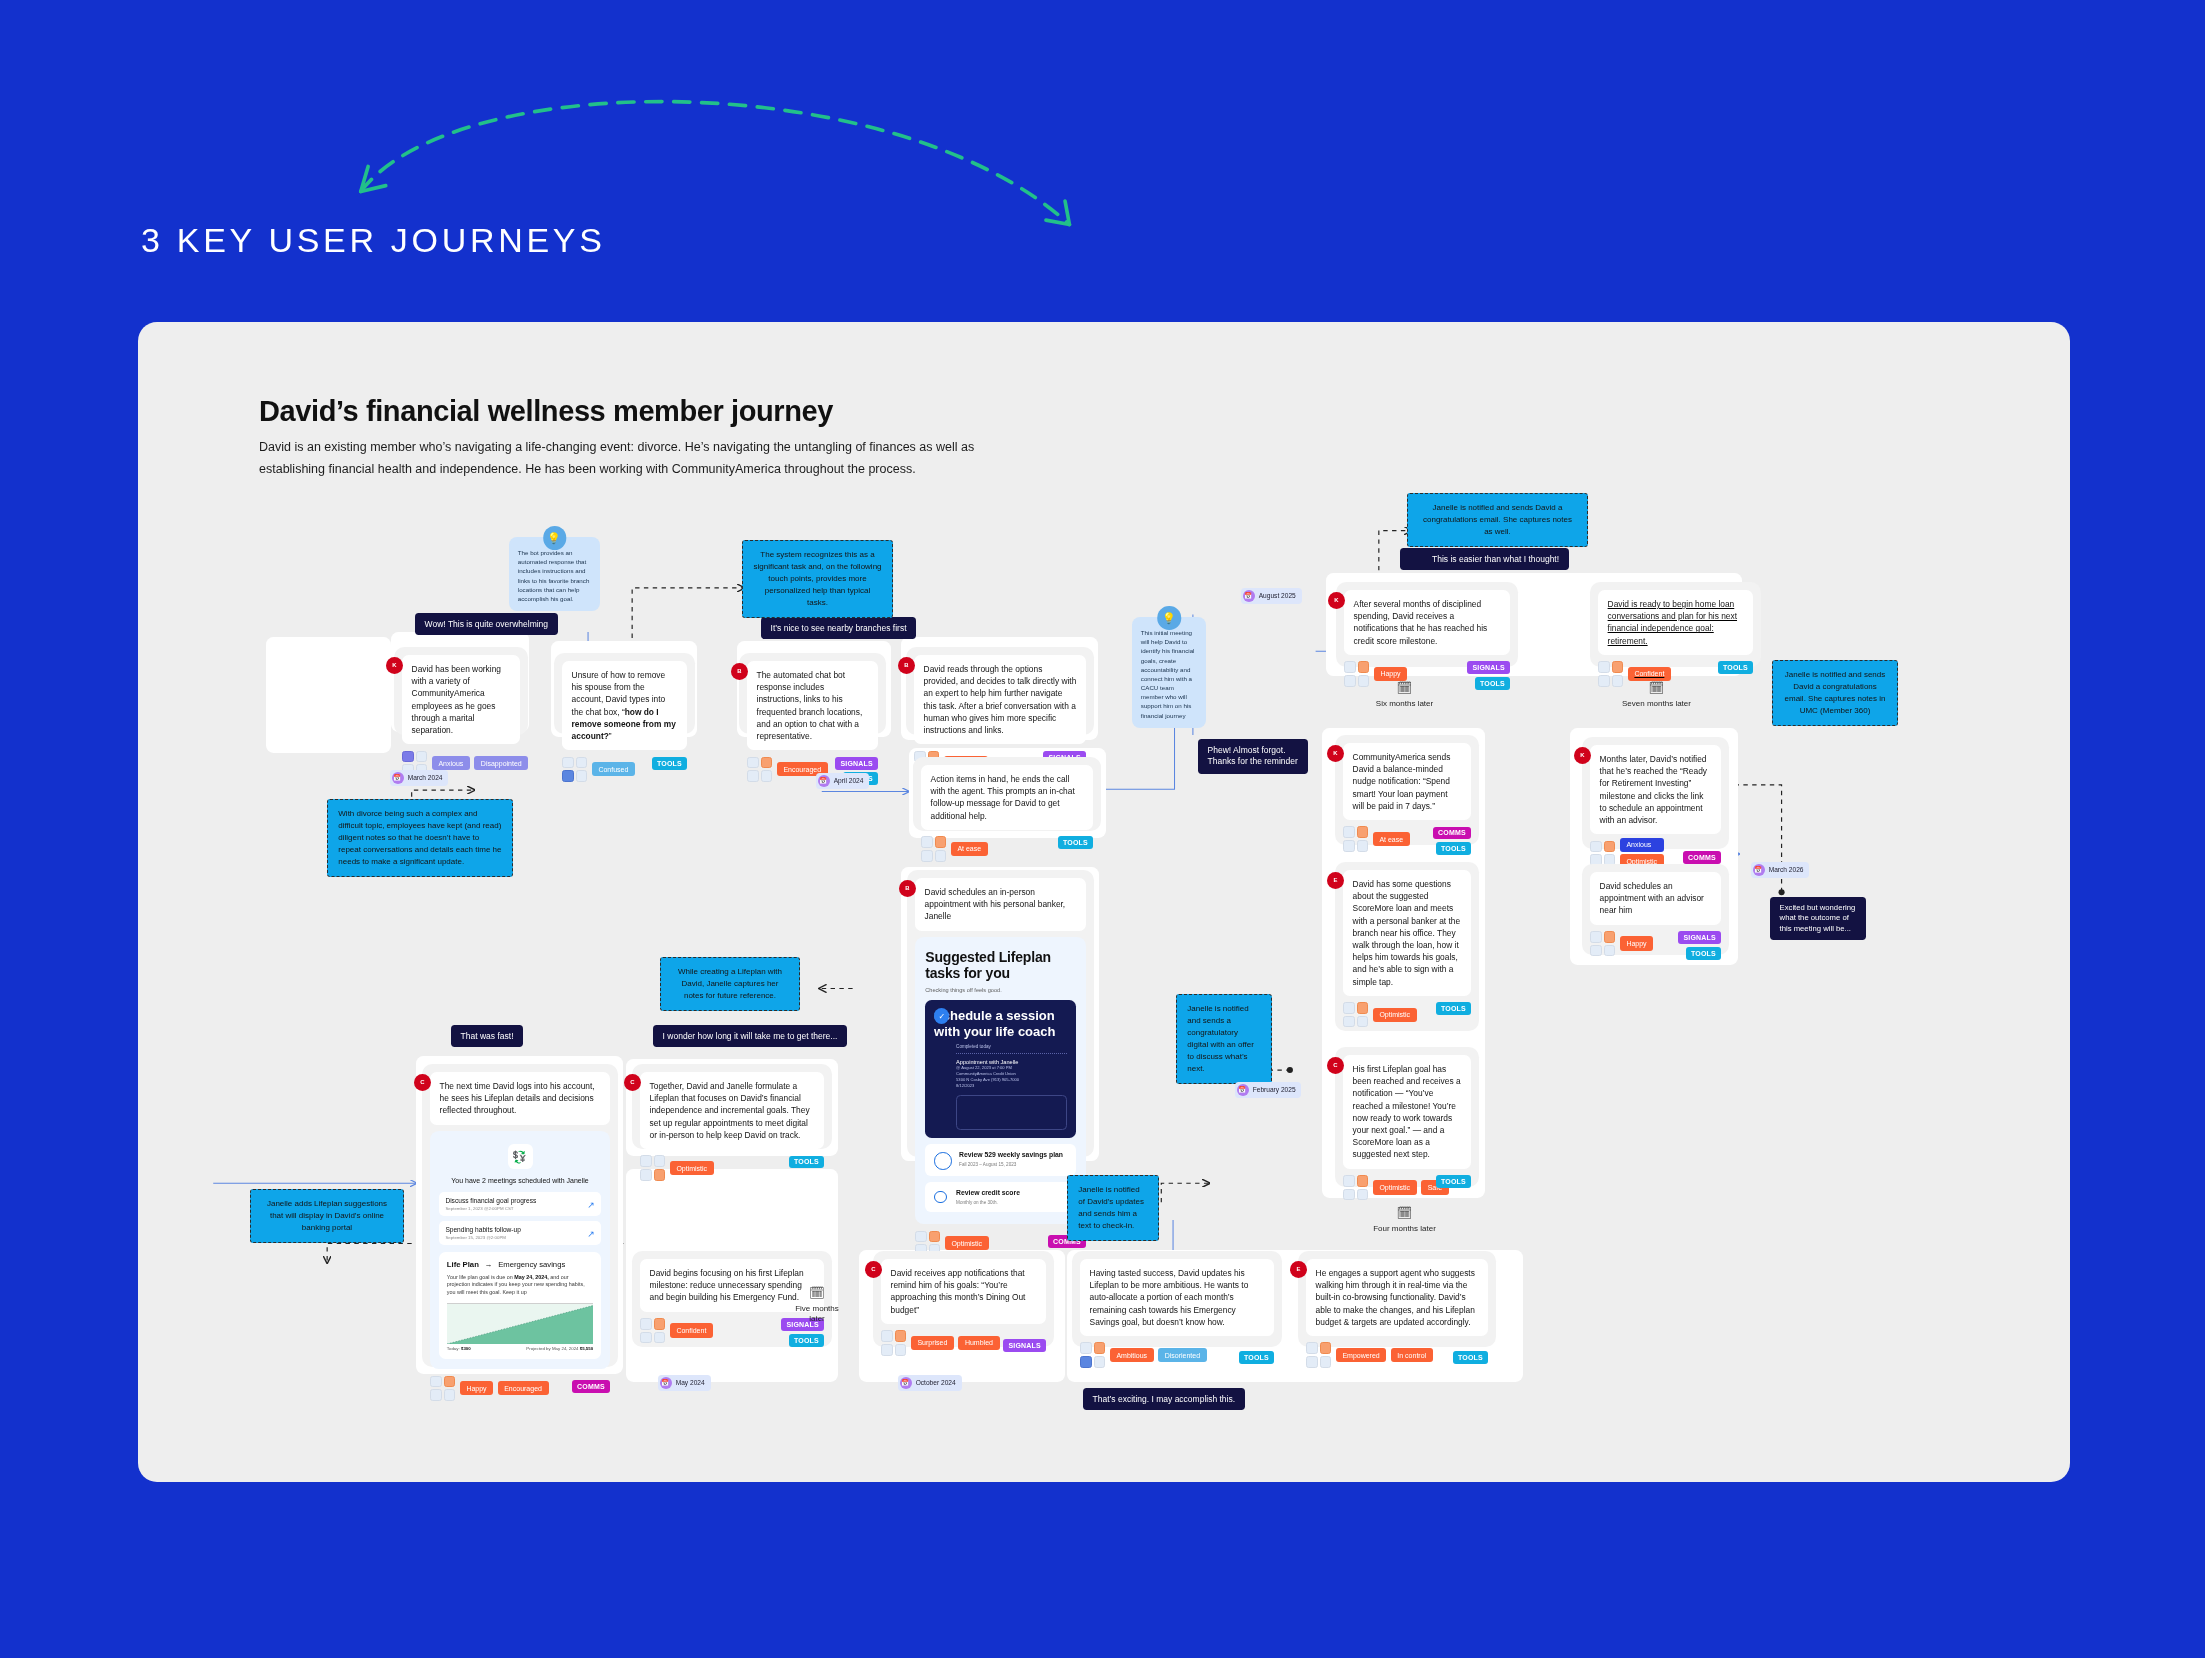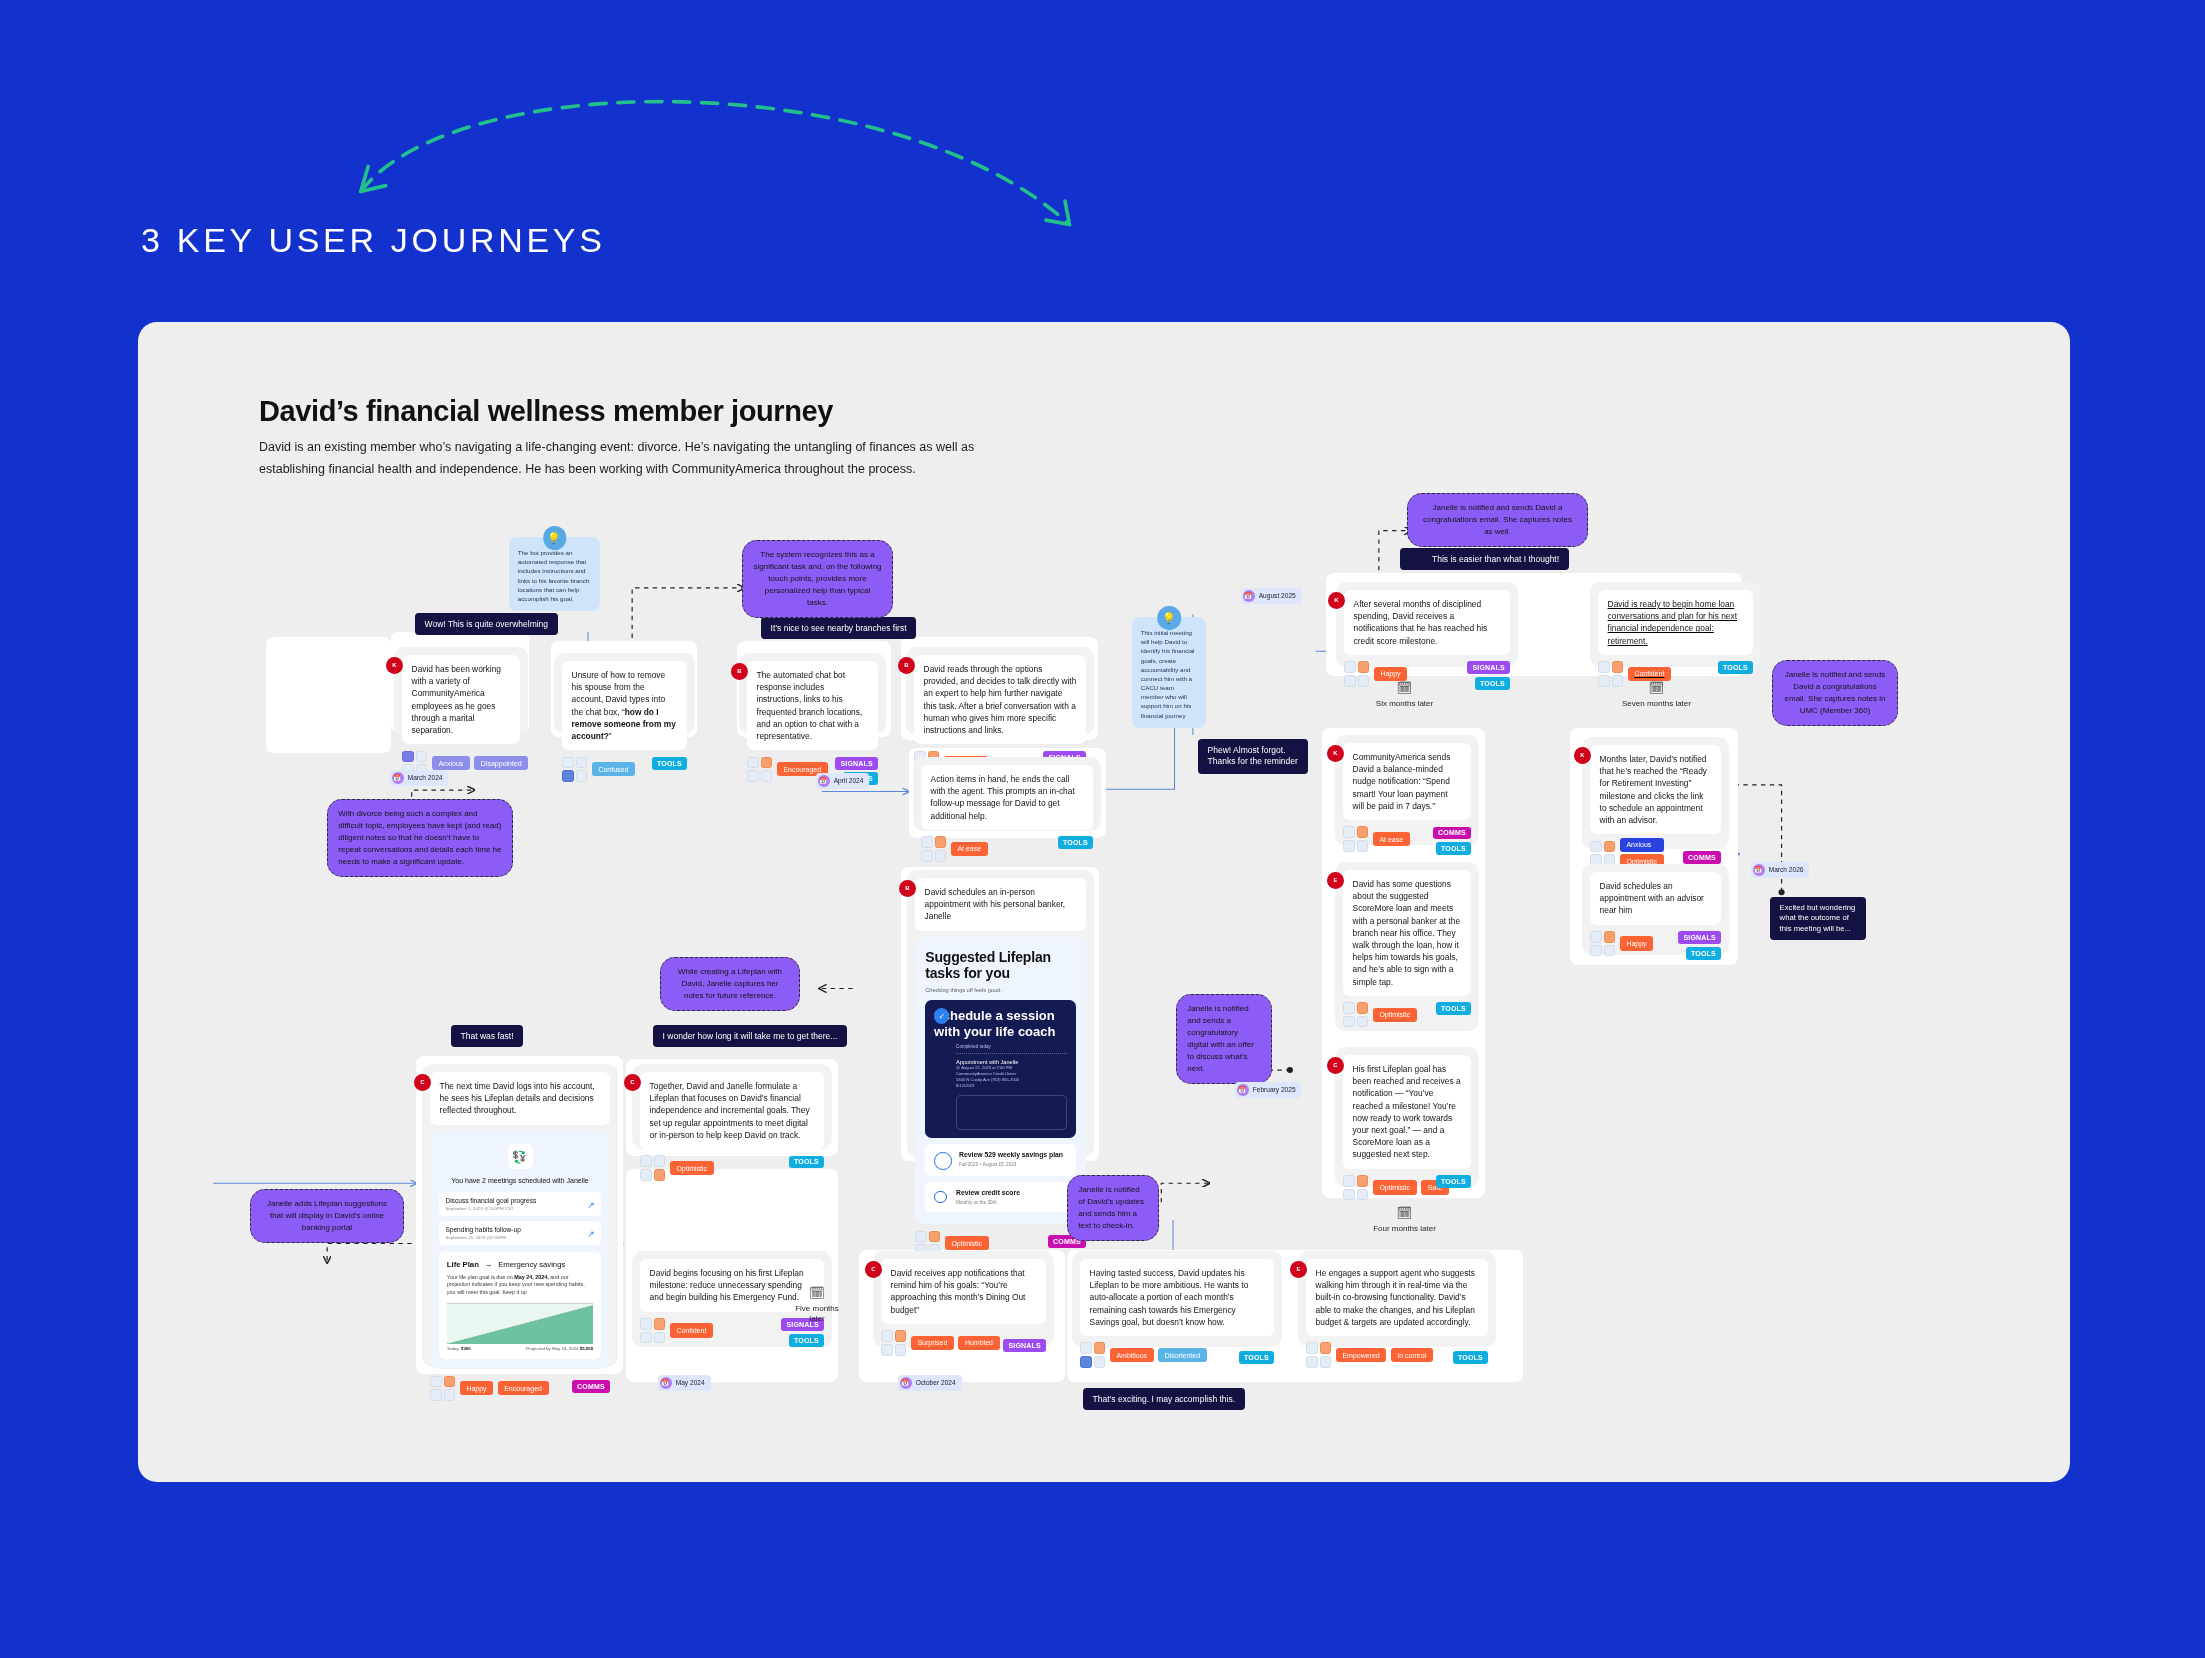--- a/index.html
+++ b/index.html
@@ -73,22 +73,22 @@
     font-size: 5.9px; font-weight: 700; display: flex; align-items: center; justify-content: center;
     z-index: 5;
   }
 
   .quote {
     position: absolute; background: #131242; color: #ffffff;
     font-size: 8.5px; padding: 5.9px 9.6px; border-radius: 3.7px; white-space: nowrap;
   }
 
   .note {
-    position: absolute; background: #8b5cf6; border: 1.2px dashed #2b2b2b;
-    border-radius: 15px; padding: 8px 10.3px;
+    position: absolute; background: #0ea5e9; border: 1.2px dashed #2b2b2b;
+    border-radius: 3px; padding: 8px 10.3px;
     font-size: 8px; line-height: 1.5; color: #141414; text-align: center;
   }
 
   .insight {
     position: absolute; background: #cfe4fb; border-radius: 8px;
     padding: 11px 8.8px 8px 8.8px; font-size: 6.2px; line-height: 1.48; color: #19324d;
   }
   .bulb {
     position: absolute; top: -11px; left: 50%; transform: translateX(-50%);
     width: 23.5px; height: 23.5px; border-radius: 50%; background: #5aa9e6;

